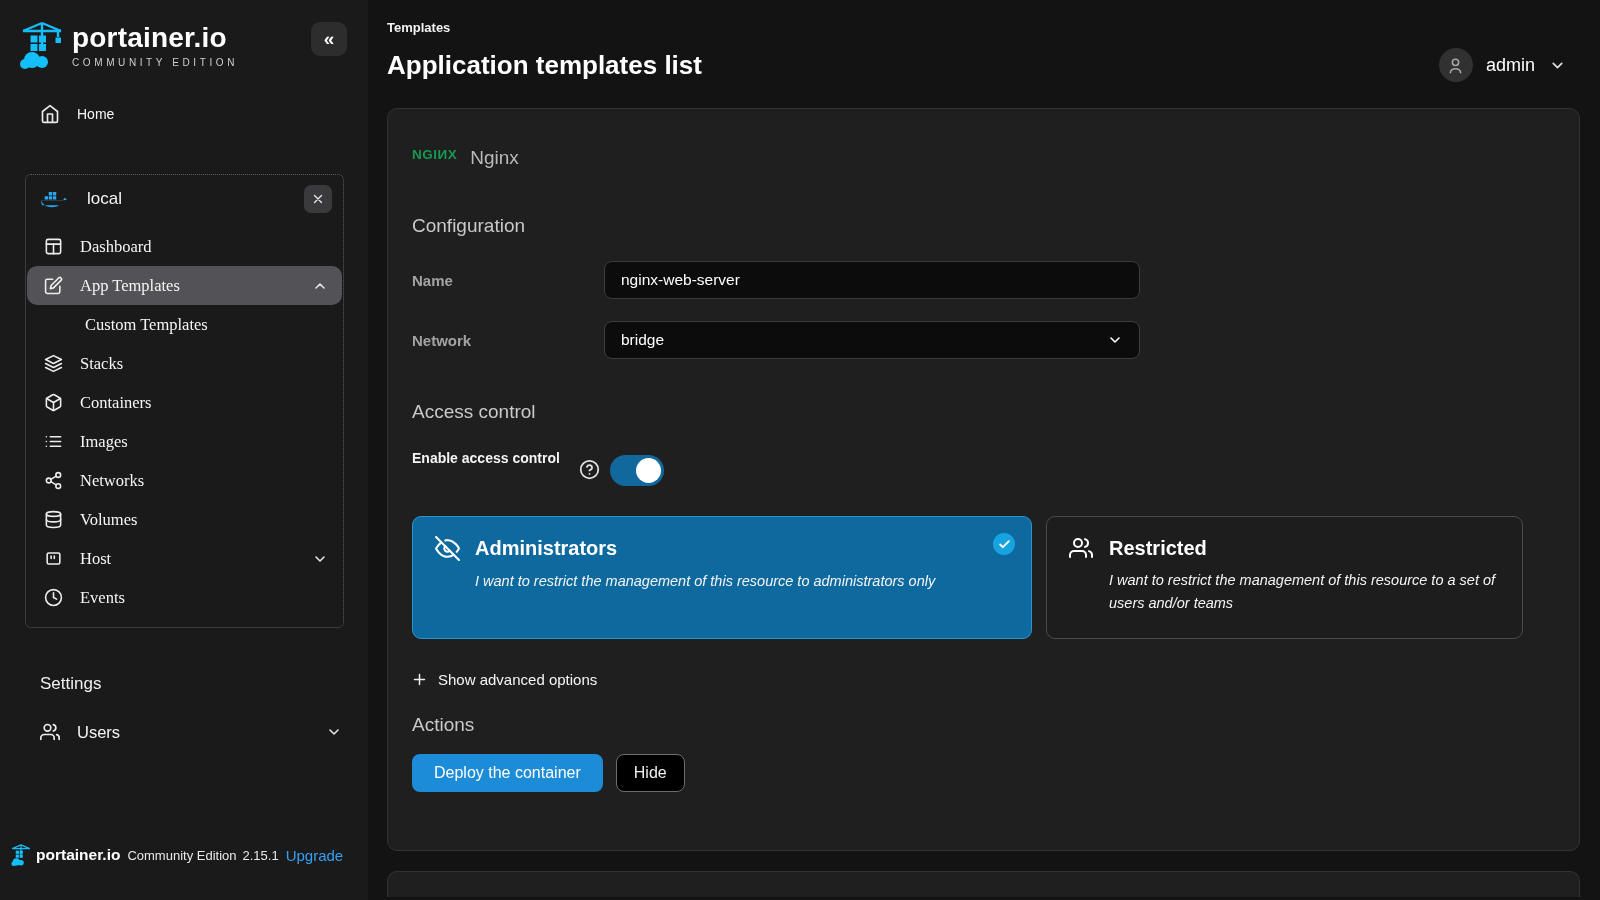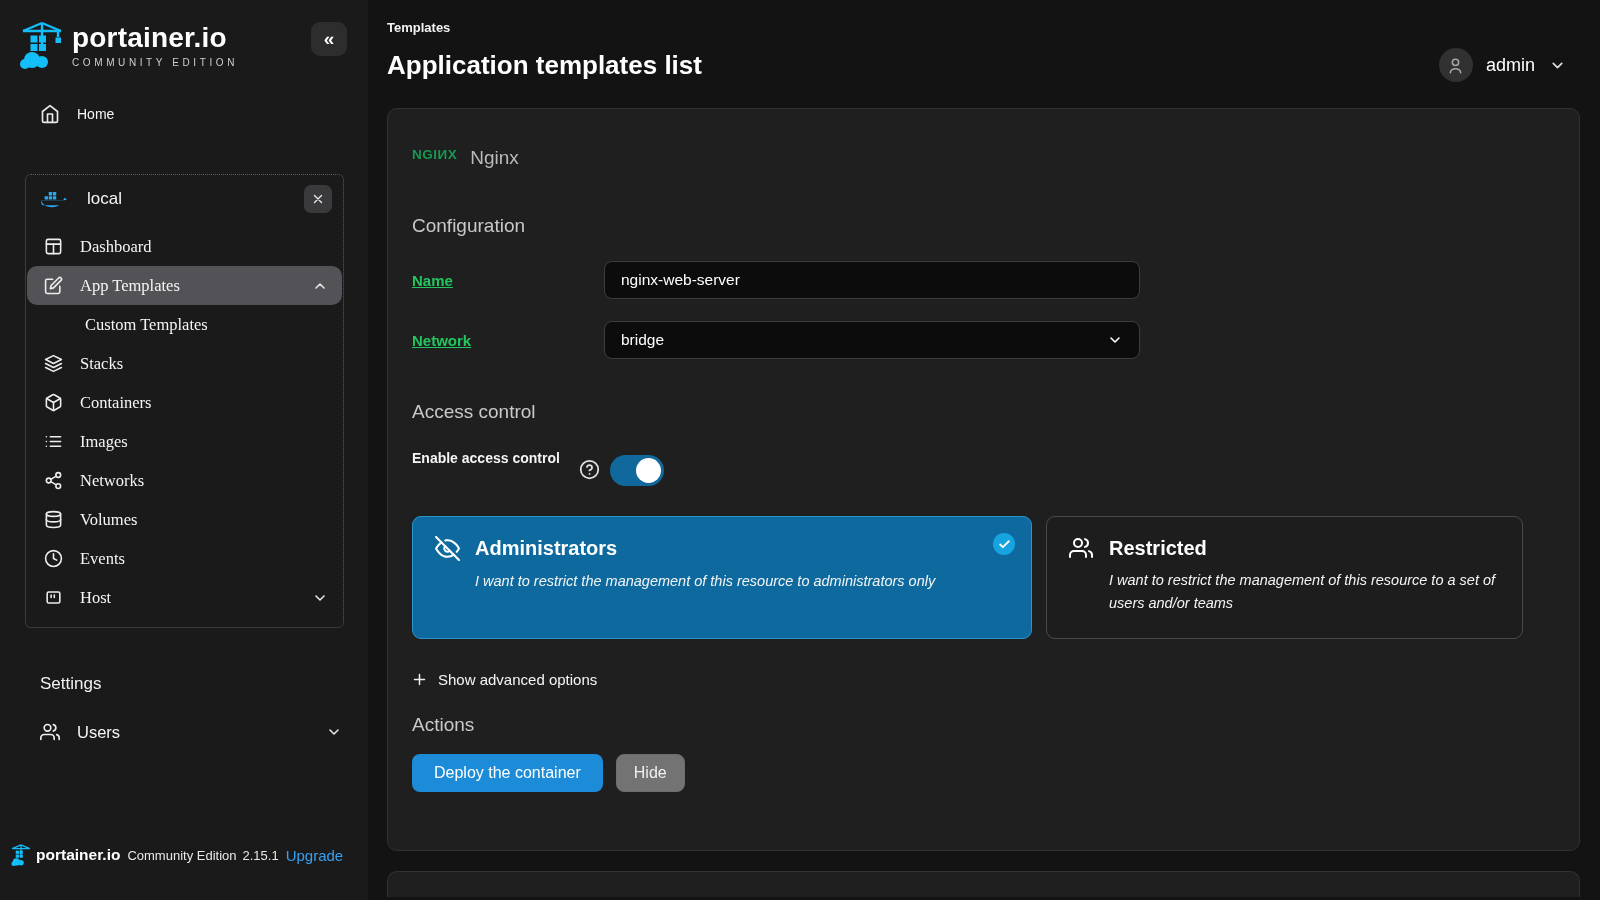--- a/index.html
+++ b/index.html
@@ -90,21 +90,21 @@
     padding:38px 56px 58px 24px;
     position:relative;
   }
   .tpl-header { display:flex; align-items:flex-start; }
   .nginx-logo { font-size:13.5px; font-weight:bold; color:#169a52; letter-spacing:.5px; }
   .tpl-title { font-size:19px; color:#bababa; margin-left:13px; }
 
   .section-title { font-size:19px; font-weight:500; color:#c9c9c9; }
   .mt-config { margin-top:46px; }
   .form-row { display:flex; align-items:center; margin-top:24px; }
-  .form-label { width:192px; font-size:15px; font-weight:bold; color:#22c55e;text-decoration:underline; }
+  .form-label { width:192px; font-size:15px; font-weight:bold; color:#a3a3a3; }
   .text-input, .select-box {
     width:536px; height:38px; background:#0c0c0c;
     border:1px solid #3d3d3f; border-radius:8px;
     color:#ffffff; font-size:15.5px; padding:0 16px;
     font-family:"Liberation Sans", sans-serif;
   }
   .select-box { display:flex; align-items:center; cursor:pointer; }
   .select-box .sel-val { flex:1; }
   .mt-access { margin-top:42px; }
   .toggle-row { display:flex; margin-top:24px; align-items:flex-start; }
@@ -133,21 +133,21 @@
   }
 
   .advanced-row { display:flex; align-items:center; margin-top:32px; color:#f5f5f5; cursor:pointer; }
   .advanced-row .plus { color:#eeeeee; }
   .advanced-label { font-size:15px; margin-left:11px; }
   .mt-actions { margin-top:26px; }
   .btn-row { display:flex; align-items:center; gap:13px; margin-top:18px; }
   .btn { height:38px; border-radius:8px; border:none; font-size:16px; cursor:pointer;
          font-family:"Liberation Sans", sans-serif; display:flex; align-items:center; }
   .btn-primary { background:#1d8cd8; color:#ffffff; padding:0 22px; }
-  .btn-secondary { background:#737373; color:#f0f0f0; border:1px solid #6d6d6f; padding:0 17px; }
+  .btn-secondary { background:#000000; color:#f0f0f0; border:1px solid #6d6d6f; padding:0 17px; }
 
   .next-panel {
     margin-top:20px; width:1193px; height:26px;
     background:#1f1f20; border:1px solid #323234; border-bottom:none;
     border-radius:10px 10px 0 0;
   }
 </style>
 </head>
 <body>
 
@@ -284,39 +284,39 @@
               <ellipse cx="12" cy="5" rx="9" ry="3"></ellipse>
               <path d="M21 12c0 1.66-4 3-9 3s-9-1.34-9-3"></path>
               <path d="M3 5v14c0 1.66 4 3 9 3s9-1.34 9-3V5"></path>
             </svg>
           </span>
         <span class="ml">Volumes</span>
       </div>
       <div class="menu-row">
         <span class="mi">
             <svg width="19" height="19" viewBox="0 0 24 24" fill="none" stroke="currentColor" stroke-width="2" stroke-linecap="round" stroke-linejoin="round">
-              <circle cx="12" cy="12" r="10"></circle>
-              <path d="M12 6v6l4 2"></path>
-            </svg>
-          </span>
-        <span class="ml">Events</span>
-      </div>
-      <div class="menu-row">
-        <span class="mi">
-            <svg width="19" height="19" viewBox="0 0 24 24" fill="none" stroke="currentColor" stroke-width="2" stroke-linecap="round" stroke-linejoin="round">
               <rect x="4" y="5" width="16" height="14" rx="2"></rect>
               <path d="M9 9v3M13 9v3"></path>
             </svg>
           </span>
         <span class="ml">Host</span>
         <span class="chev">
             <svg width="16" height="16" viewBox="0 0 24 24" fill="none" stroke="currentColor" stroke-width="2.4" stroke-linecap="round" stroke-linejoin="round">
               <path d="M6 9l6 6 6-6"></path>
             </svg>
           </span>
+      </div>
+      <div class="menu-row">
+        <span class="mi">
+            <svg width="19" height="19" viewBox="0 0 24 24" fill="none" stroke="currentColor" stroke-width="2" stroke-linecap="round" stroke-linejoin="round">
+              <circle cx="12" cy="12" r="10"></circle>
+              <path d="M12 6v6l4 2"></path>
+            </svg>
+          </span>
+        <span class="ml">Events</span>
       </div>
     </div>
   </div>
 
   <div class="settings-label">Settings</div>
 
   <div class="users-row">
     <span class="mi">
         <svg width="20" height="20" viewBox="0 0 24 24" fill="none" stroke="currentColor" stroke-width="2" stroke-linecap="round" stroke-linejoin="round">
           <path d="M17 21v-2a4 4 0 0 0-4-4H5a4 4 0 0 0-4 4v2"></path>

